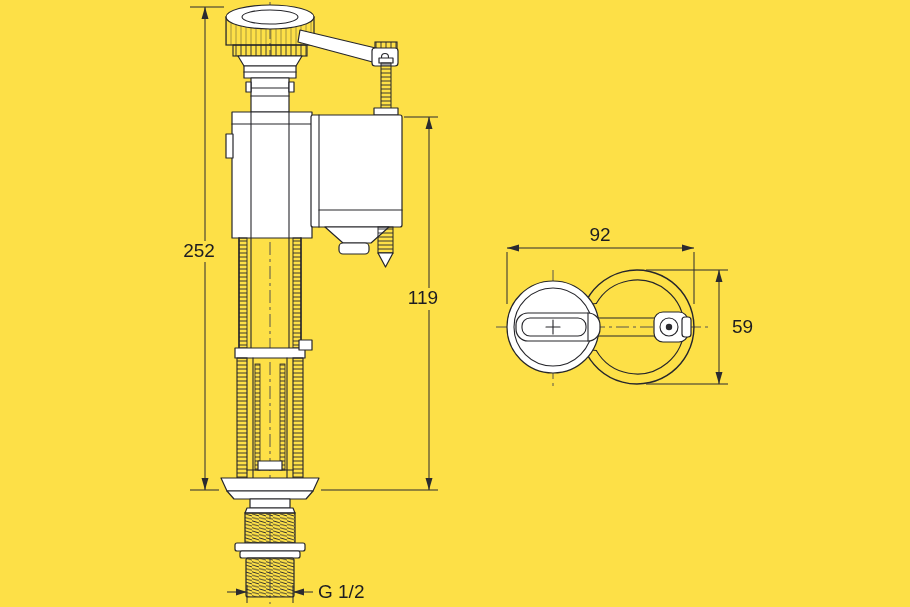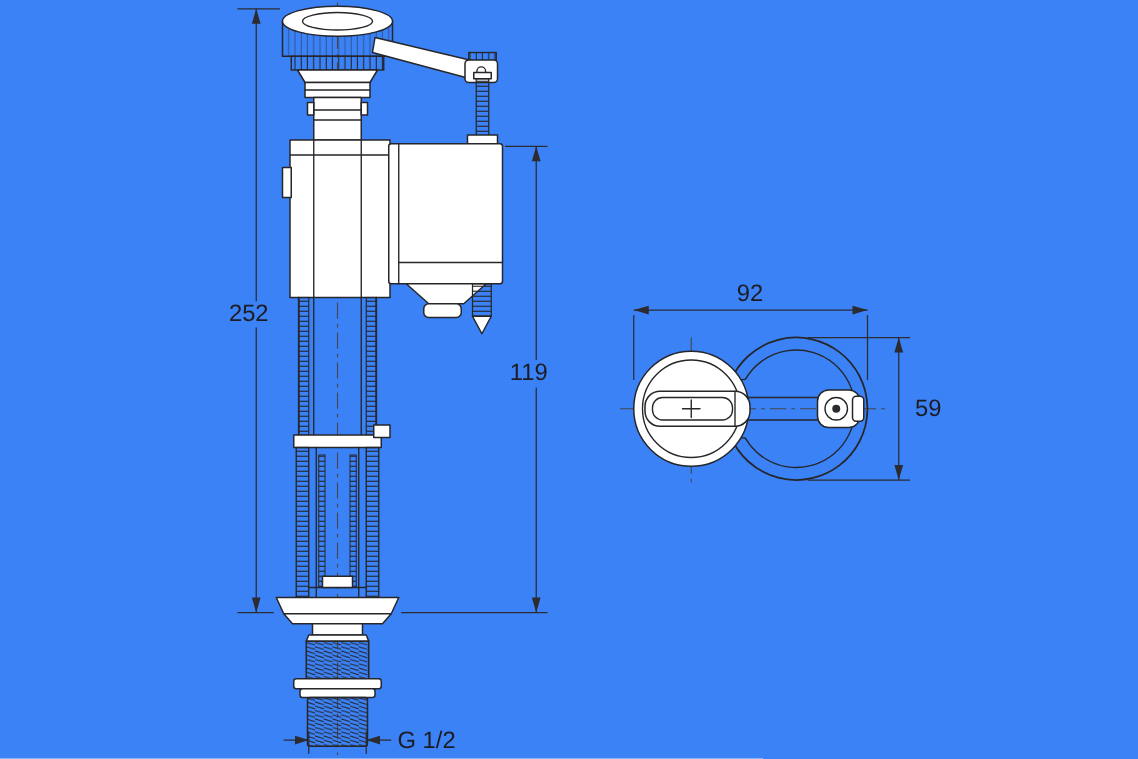--- a/index.html
+++ b/index.html
@@ -8,21 +8,21 @@
     background: #ffffff;
     width: 910px;
     height: 607px;
     overflow: hidden;
     font-family: "Liberation Sans", sans-serif;
   }
   .stage {
     position: relative;
     width: 910px;
     height: 607px;
-    background: #3b82f6;
+    background: #fde047;
   }
   svg { display: block; }
   .ln   { stroke:#26262b; fill:none; stroke-width:1.1; stroke-linecap:round; stroke-linejoin:round; }
   .lnB  { stroke:#26262b; fill:none; stroke-width:1.4; stroke-linecap:round; stroke-linejoin:round; }
   .fw   { fill:#ffffff; stroke:#26262b; stroke-width:1.2; stroke-linejoin:round; }
   .dim  { stroke:#2b2b30; stroke-width:1; fill:none; }
   .arr  { fill:#2b2b30; stroke:none; }
   .dimtext { font-family:"Liberation Sans", sans-serif; font-size:19px; fill:#1c1c22; }
   .dash { stroke:#46464c; stroke-width:0.9; stroke-dasharray:13 4 3 4; fill:none; }
 </style>

